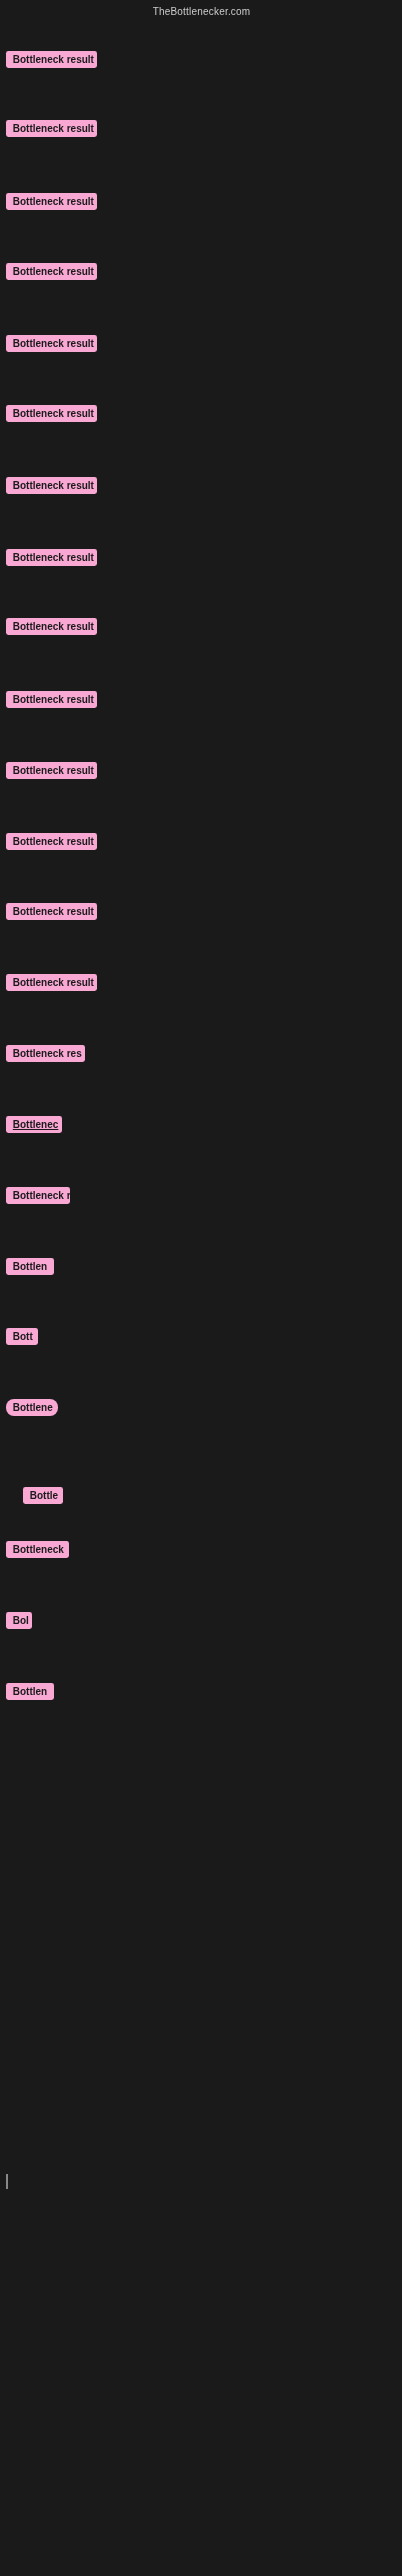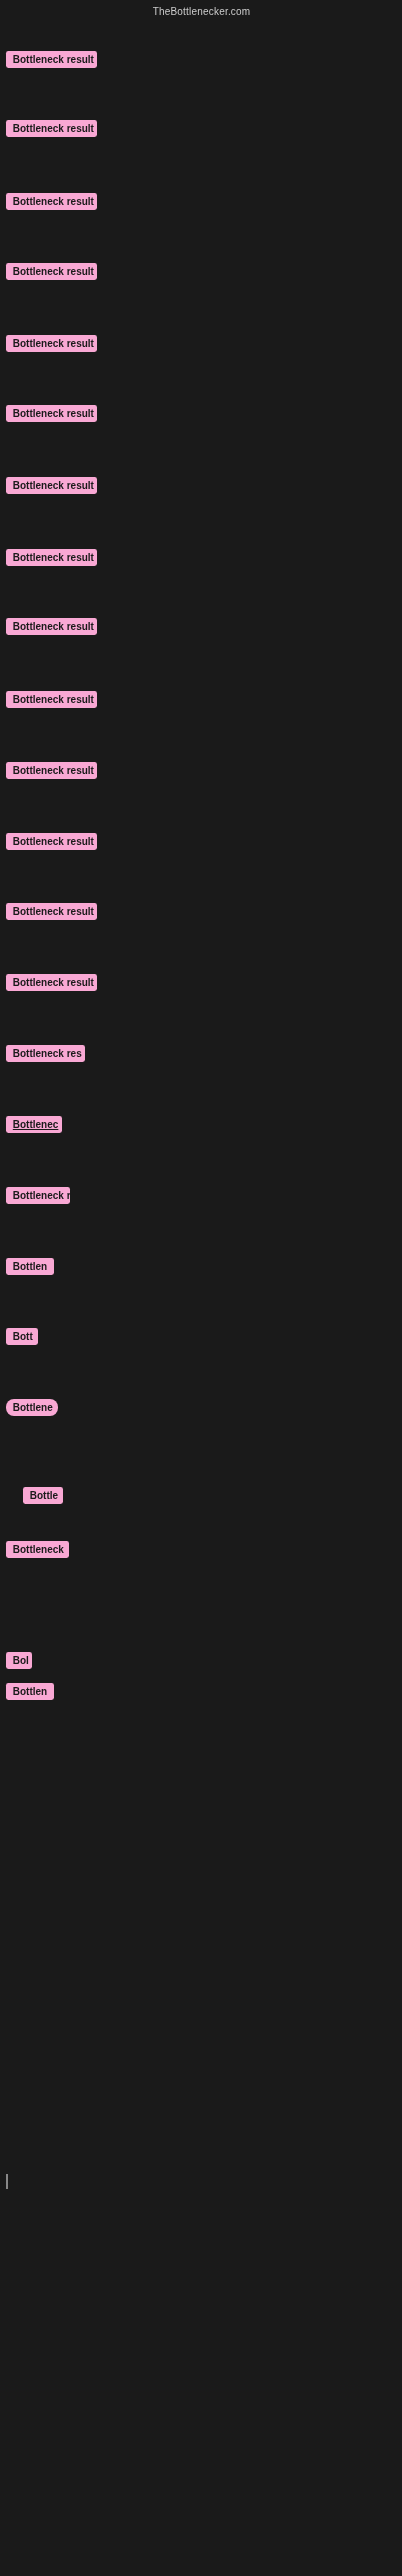--- a/index.html
+++ b/index.html
@@ -71,16 +71,16 @@
 <div class="result-row" style="position: absolute; top: 898px; left: 0px; right: 0px;"><span class="bottleneck-badge" style="max-width: 91px;">Bottleneck result</span></div>
 <div class="result-row" style="position: absolute; top: 969px; left: 0px; right: 0px;"><span class="bottleneck-badge" style="max-width: 91px;">Bottleneck result</span></div>
 <div class="result-row" style="position: absolute; top: 1040px; left: 0px; right: 0px;"><span class="bottleneck-badge" style="max-width: 79px;">Bottleneck res</span></div>
 <div class="result-row" style="position: absolute; top: 1111px; left: 0px; right: 0px;"><span class="bottleneck-badge" style="max-width: 56px; text-decoration: underline;">Bottlenec</span></div>
 <div class="result-row" style="position: absolute; top: 1182px; left: 0px; right: 0px;"><span class="bottleneck-badge" style="max-width: 64px;">Bottleneck r</span></div>
 <div class="result-row" style="position: absolute; top: 1253px; left: 0px; right: 0px;"><span class="bottleneck-badge" style="max-width: 48px;">Bottlen</span></div>
 <div class="result-row" style="position: absolute; top: 1323px; left: 0px; right: 0px;"><span class="bottleneck-badge" style="max-width: 32px;">Bott</span></div>
 <div class="result-row" style="position: absolute; top: 1394px; left: 0px; right: 0px;"><span class="bottleneck-badge" style="max-width: 52px; border-radius: 8px;">Bottlene</span></div>
 <div class="result-row" style="position: absolute; top: 1465px; left: 17px; right: 0px; margin-top: 17px;"><span class="bottleneck-badge" style="max-width: 40px;">Bottle</span></div>
 <div class="result-row" style="position: absolute; top: 1536px; left: 0px; right: 0px;"><span class="bottleneck-badge" style="max-width: 63px;">Bottleneck</span></div>
-<div class="result-row" style="position: absolute; top: 1607px; left: 0px; right: 0px;"><span class="bottleneck-badge" style="max-width: 26px; margin-top: 40px;">Bol</span></div>
+<div class="result-row" style="position: absolute; top: 1607px; left: 0px; right: 0px;"><span class="bottleneck-badge" style="max-width: 26px;">Bol</span></div>
 <div class="result-row" style="position: absolute; top: 1678px; left: 0px; right: 0px;"><span class="bottleneck-badge" style="max-width: 48px;">Bottlen</span></div>
 <div class="cursor-line" style="top: 2174px;"></div>
 
 
 </body></html>

